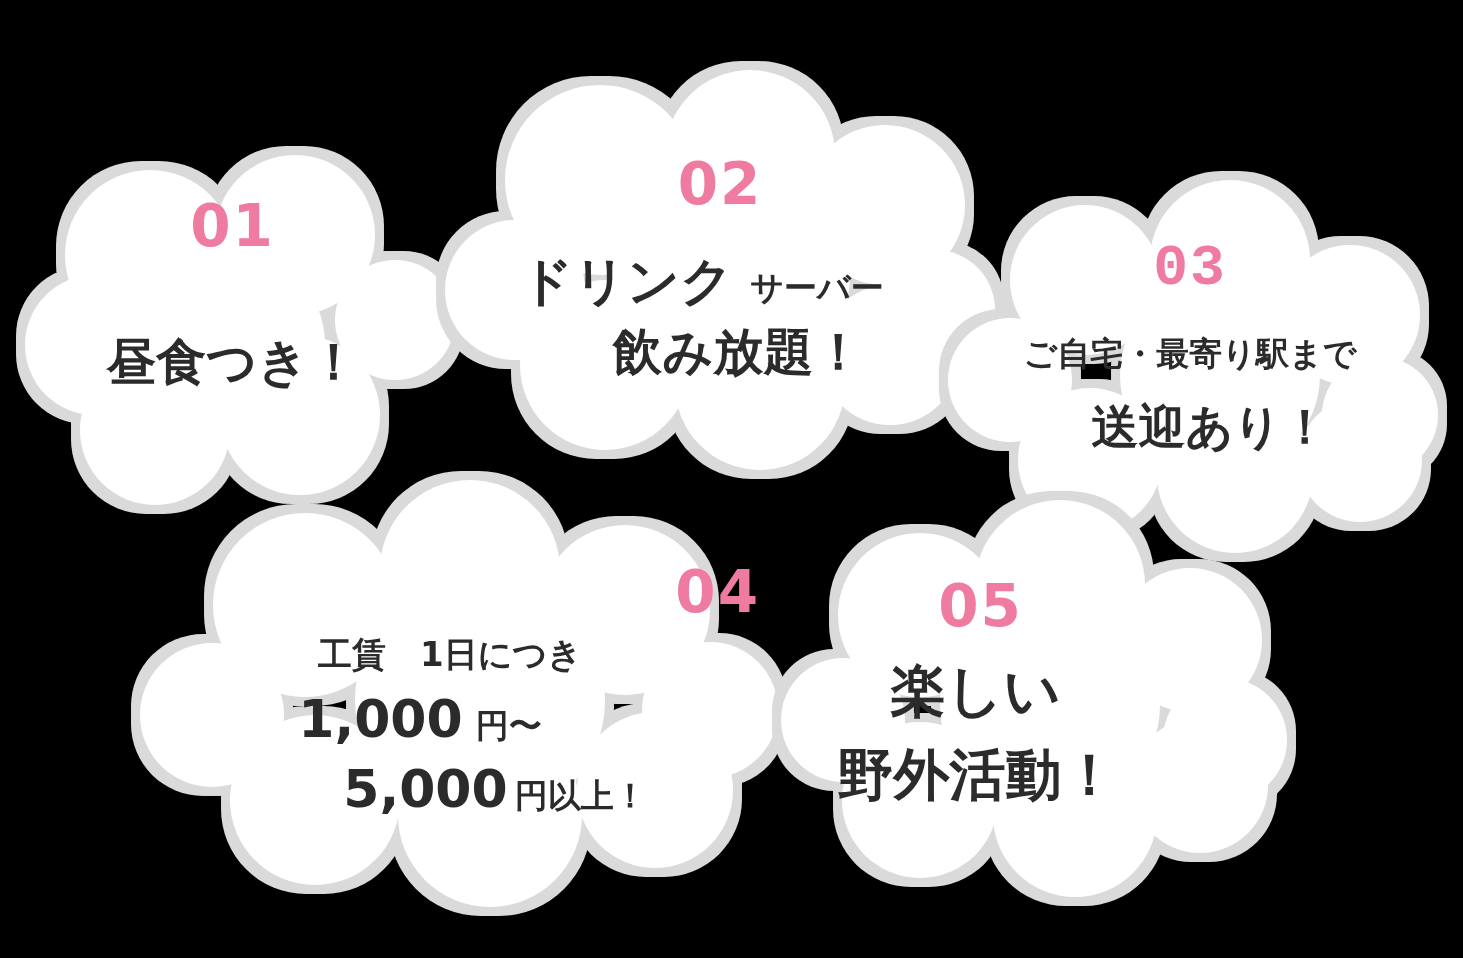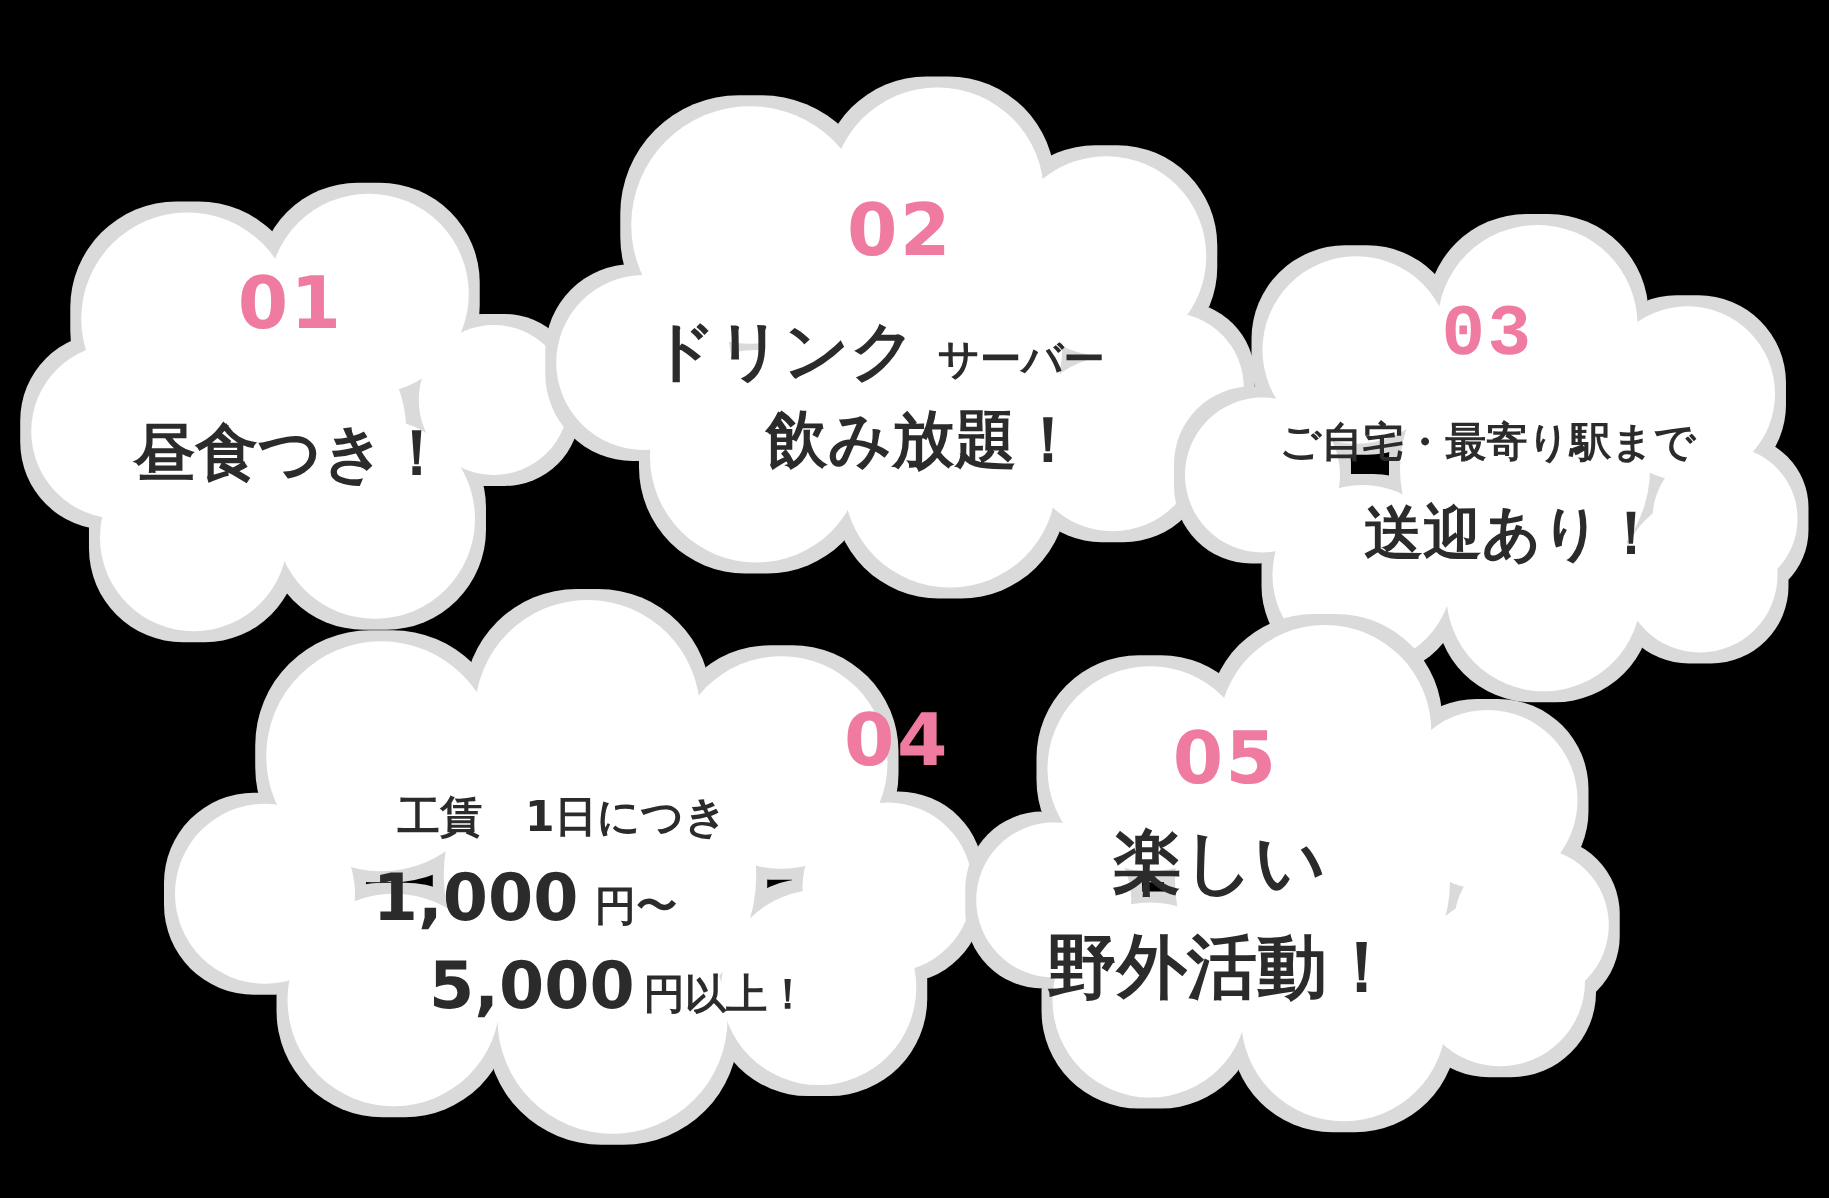--- a/index.html
+++ b/index.html
@@ -88,21 +88,21 @@
         <circle cx="140" cy="120" r="85"></circle>
         <circle cx="285" cy="100" r="80"></circle>
         <circle cx="385" cy="185" r="60"></circle>
         <circle cx="85" cy="210" r="70"></circle>
         <circle cx="215" cy="210" r="100"></circle>
         <circle cx="145" cy="295" r="75"></circle>
         <circle cx="290" cy="280" r="80"></circle>
       </g>
     </svg>
     <div class="cloud-text">
-      <div class="num" style="top:78px;">01</div>
+      <div class="num" style="top:62px;">01</div>
       <div class="t-strong" style="top:202px; font-size:50px;">昼食つき！</div>
     </div>
   </div>
 
   <div class="cloud" style="left:430px; top:55px; width:580px; height:445px;">
     <svg class="cloud-shape" viewBox="0 0 580 445" preserveAspectRatio="none">
       <g filter="url(#cloud-outline)" fill="#ffffff">
         <circle cx="170" cy="125" r="95"></circle>
         <circle cx="320" cy="100" r="85"></circle>
         <circle cx="455" cy="150" r="80"></circle>

